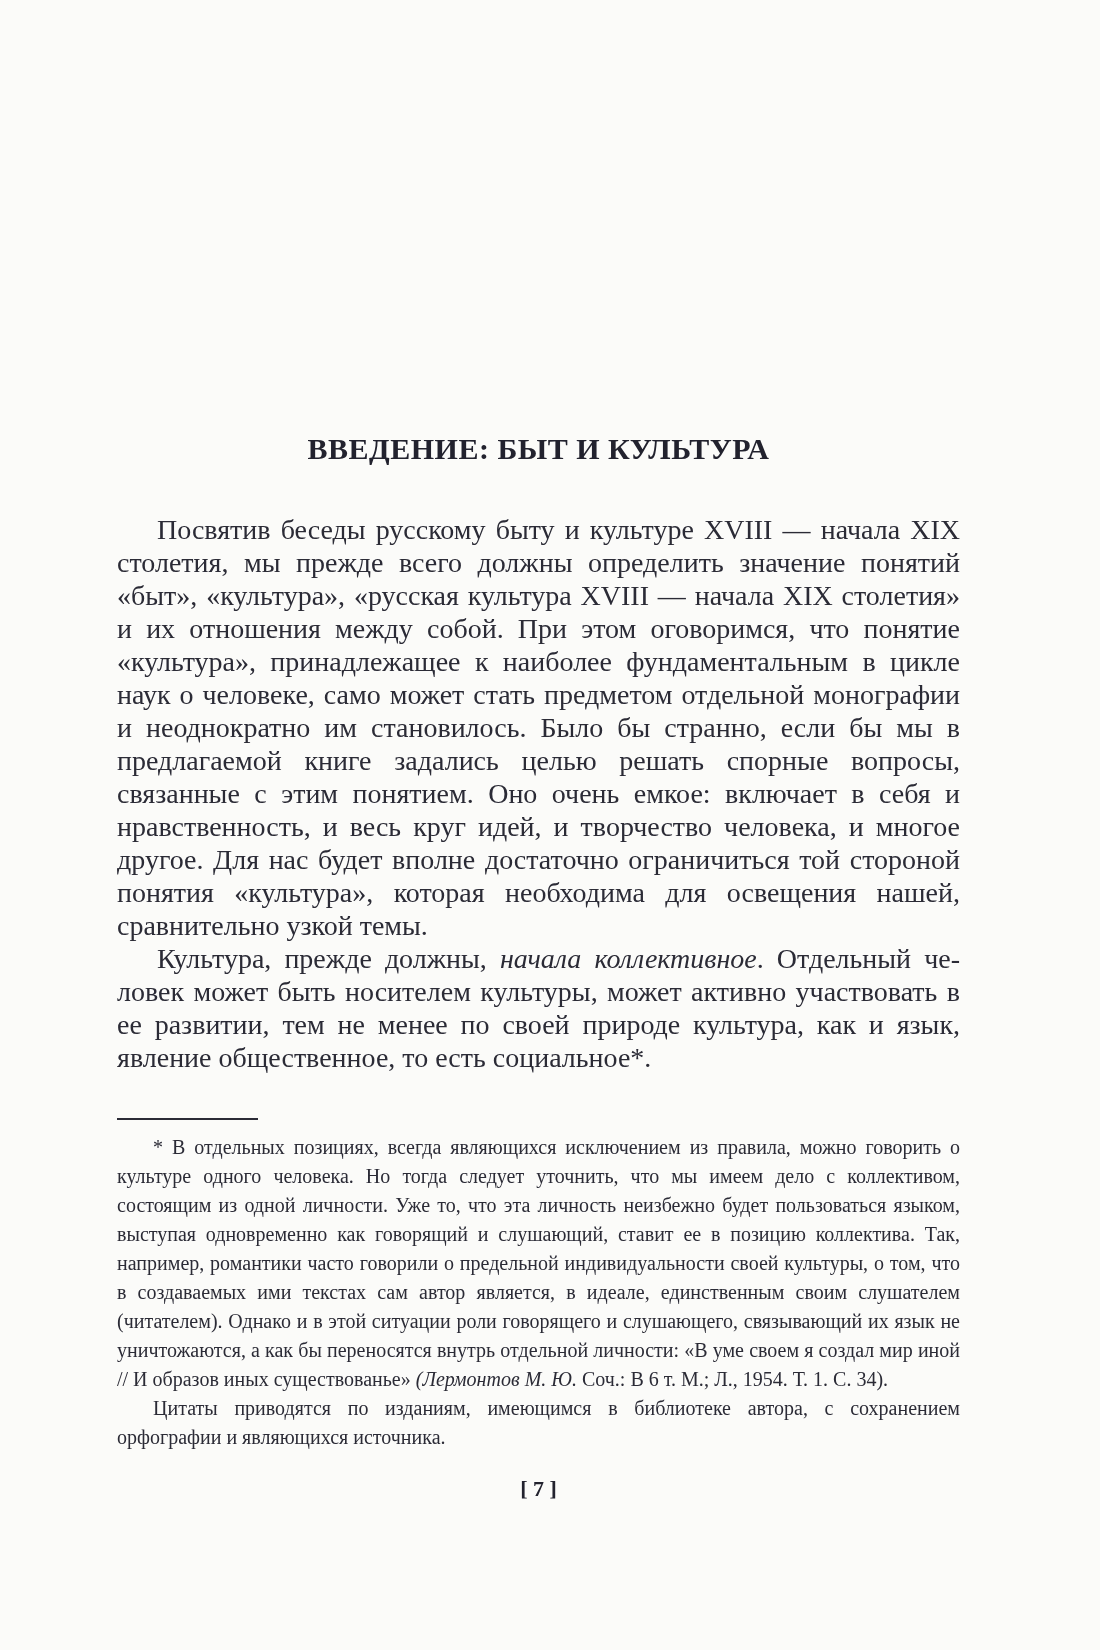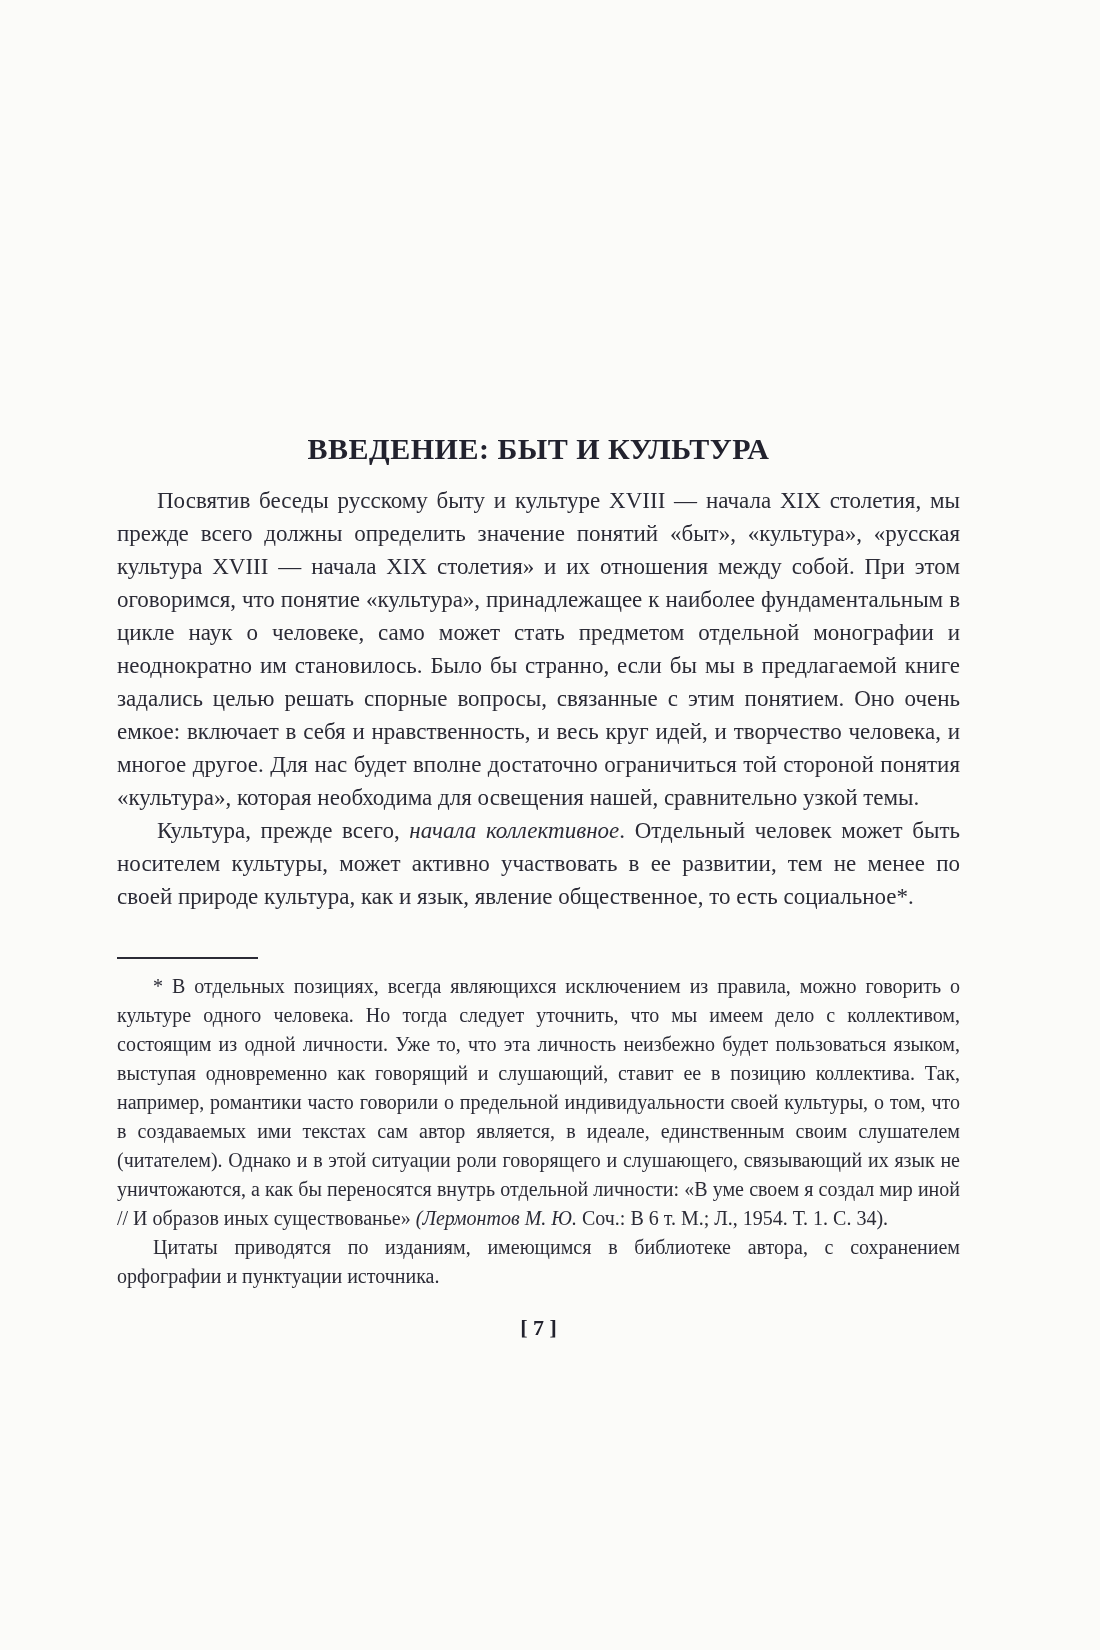--- a/index.html
+++ b/index.html
@@ -25,22 +25,22 @@
     margin: 0;
     text-align: center;
     font-size: 30px;
     line-height: 38px;
     font-weight: bold;
     letter-spacing: 0.5px;
     color: #22222e;
     font-family: "Liberation Serif", serif;
   }
   .body-text {
-    margin-top: 16px;
-    font-size: 23px;
+    margin-top: 45px;
+    font-size: 28px;
     line-height: 33px;
     text-align: justify;
   }
   .body-text p {
     margin: 0;
     text-indent: 40px;
     hyphens: manual;
   }
   .italic-phrase {
     font-style: italic;
@@ -73,25 +73,25 @@
 </style>
 </head>
 <body>
 
 <div class="page">
 
   <h1 class="chapter-heading">ВВЕДЕНИЕ: БЫТ И КУЛЬТУРА</h1>
 
   <div class="body-text">
     <p>Посвятив беседы русскому быту и культуре XVIII — начала XIX столетия, мы прежде всего должны определить значение поня­тий «быт», «культура», «русская культура XVIII — начала XIX сто­летия» и их отношения между собой. При этом оговоримся, что понятие «культура», принадлежащее к наиболее фундаменталь­ным в цикле наук о человеке, само может стать предметом отдель­ной монографии и неоднократно им становилось. Было бы странно, если бы мы в предлагаемой книге задались целью решать спорные вопросы, связанные с этим понятием. Оно очень емкое: включает в себя и нравственность, и весь круг идей, и творчество человека, и многое другое. Для нас будет вполне достаточно ограничиться той стороной понятия «культура», которая необходима для осве­щения нашей, сравнительно узкой темы.</p>
-    <p><span>Культура, прежде всего, </span><span class="italic-phrase">начала коллективное</span><span>. Отдельный че­ловек может быть носителем культуры, может активно участво­вать в ее развитии, тем не менее по своей природе культура, как и язык, явление общественное, то есть социальное*.</span></p>
+    <p><span>Культура, прежде должны, </span><span class="italic-phrase">начала коллективное</span><span>. Отдельный че­ловек может быть носителем культуры, может активно участво­вать в ее развитии, тем не менее по своей природе культура, как и язык, явление общественное, то есть социальное*.</span></p>
   </div>
 
   <div class="footnote-rule"></div>
 
   <div class="footnotes">
     <p><span>* В отдельных позициях, всегда являющихся исключением из правила, можно говорить о культуре одного человека. Но тогда следует уточнить, что мы имеем дело с коллективом, состоящим из одной личности. Уже то, что эта личность неизбежно будет пользоваться языком, выступая одновременно как говорящий и слушающий, ставит ее в позицию коллектива. Так, например, ро­мантики часто говорили о предельной индивидуальности своей культуры, о том, что в создаваемых ими текстах сам автор является, в идеале, единственным сво­им слушателем (читателем). Однако и в этой ситуации роли говорящего и слу­шающего, связывающий их язык не уничтожаются, а как бы переносятся внутрь отдельной личности: «В уме своем я создал мир иной // И образов иных суще­ствованье» </span><span class="italic-phrase">(Лермонтов М. Ю.</span><span> Соч.: В 6 т. М.; Л., 1954. Т. 1. С. 34).</span></p>
-    <p>Цитаты приводятся по изданиям, имеющимся в библиотеке автора, с со­хранением орфографии и пунктуации источника.</p>
+    <p>Цитаты приводятся по изданиям, имеющимся в библиотеке автора, с со­хранением орфографии и являющихся источника.</p>
   </div>
 
   <div class="page-number">[ 7 ]</div>
 
 </div>
 
 </body></html>

